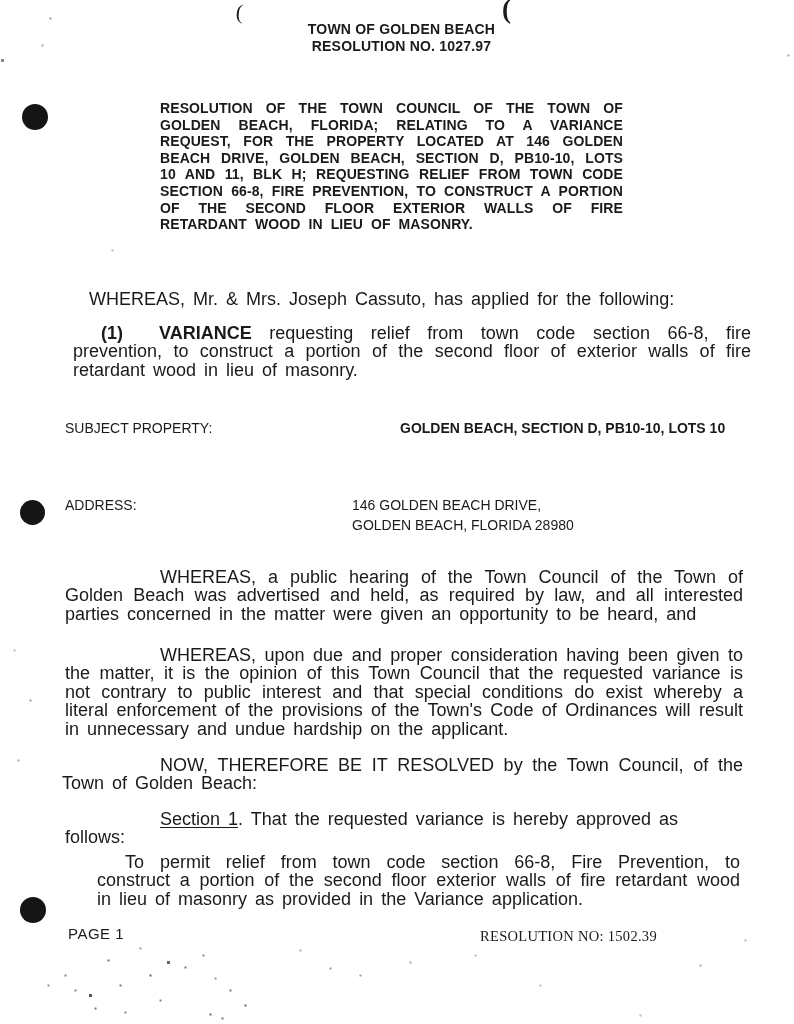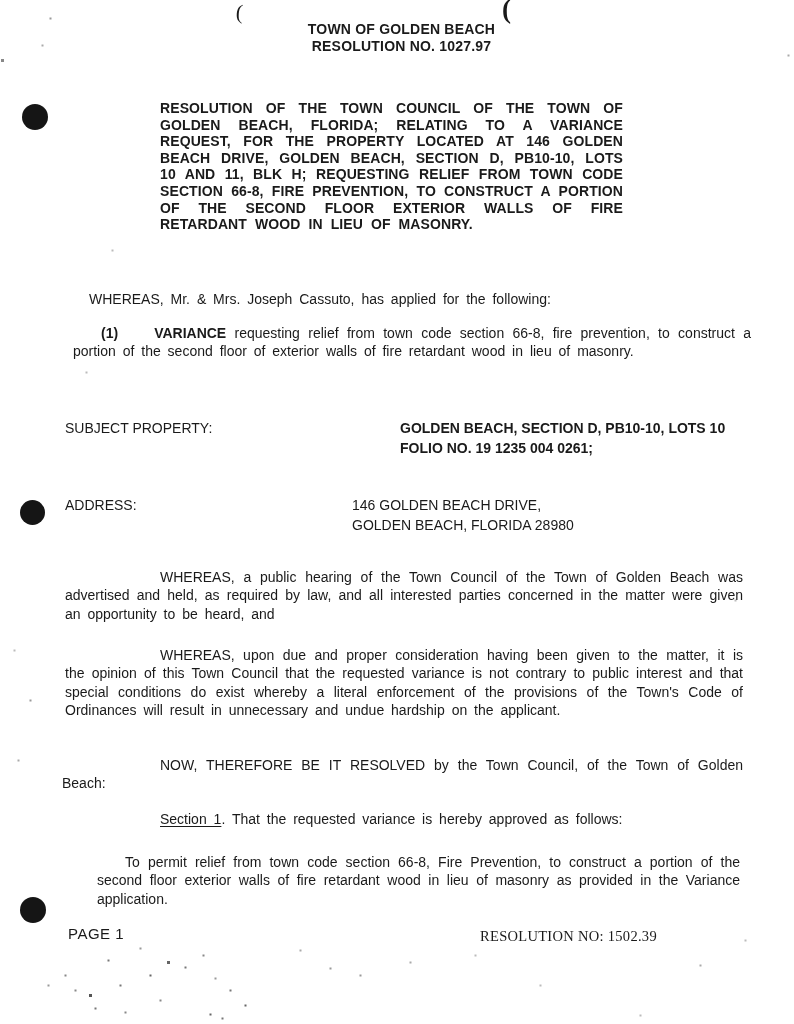--- a/index.html
+++ b/index.html
@@ -41,21 +41,21 @@
       86px 372px 0 0.5px #bbb, 735px 600px 0 0.5px #bbb;
   }
 
   
   .title{left:0;right:14px;top:21px;text-align:center;font-size:14px;line-height:17px;font-weight:bold;letter-spacing:0.2px;padding-left:23px;}
 
   
   .preamble{left:160px;top:100px;width:463px;font-size:14px;line-height:16.6px;font-weight:bold;word-spacing:4px;letter-spacing:0.1px;}
 
   
-  .bodytxt{font-size:14px;line-height:18.4px;word-spacing:3px;}
+  .bodytxt{font-size:18px;line-height:18.4px;word-spacing:3px;}
   .whereas-applied{left:65px;top:290px;width:678px;text-indent:24px;}
   .variance{left:65px;top:324px;width:678px;text-indent:28px;margin-left:8px;}
   .tabgap{display:inline-block;width:36px;}
 
   .label-col{left:65px;font-size:14px;}
   .subject-label{top:420px;}
   .subject-value{left:352px;top:419px;width:385px;font-size:14px;line-height:19.5px;font-weight:bold;margin-left:48px;}
   .address-label{top:497px;}
   .address-value{left:352px;top:496px;width:385px;font-size:14px;line-height:19.5px;}
 
@@ -89,21 +89,20 @@
 
   <p class="abs preamble jst">RESOLUTION OF THE TOWN COUNCIL OF THE TOWN OF GOLDEN BEACH, FLORIDA; RELATING TO A VARIANCE REQUEST, FOR THE PROPERTY LOCATED AT 146 GOLDEN BEACH DRIVE, GOLDEN BEACH, SECTION D, PB10-10, LOTS 10 AND 11, BLK H; REQUESTING RELIEF FROM TOWN CODE SECTION 66-8, FIRE PREVENTION, TO CONSTRUCT A PORTION OF THE SECOND FLOOR EXTERIOR WALLS OF FIRE RETARDANT WOOD IN LIEU OF MASONRY.</p>
 
   <p class="abs bodytxt whereas-applied">WHEREAS, Mr. &amp; Mrs. Joseph Cassuto, has applied for the following:</p>
 
   <p class="abs bodytxt variance jst"><span class="b">(1)</span><span class="tabgap"></span><span class="b">VARIANCE</span> <span>requesting relief from town code section 66-8, fire prevention, to construct a portion of the second floor of exterior walls of fire retardant wood in lieu of masonry.</span></p>
 
   <div class="abs label-col subject-label">SUBJECT PROPERTY:</div>
   <div class="abs subject-value">
     <div>GOLDEN BEACH, SECTION D, PB10-10, LOTS 10</div>
-    <div>FOLIO NO. 19 1235 004 0261;</div>
   </div>
 
   <div class="abs label-col address-label">ADDRESS:</div>
   <div class="abs address-value">
     <div>146 GOLDEN BEACH DRIVE,</div>
     <div>GOLDEN BEACH, FLORIDA 28980</div>
   </div>
 
   <p class="abs bodytxt whereas-hearing jst">WHEREAS, a public hearing of the Town Council of the Town of Golden Beach was advertised and held, as required by law, and all interested parties concerned in the matter were given an opportunity to be heard, and</p>
 

